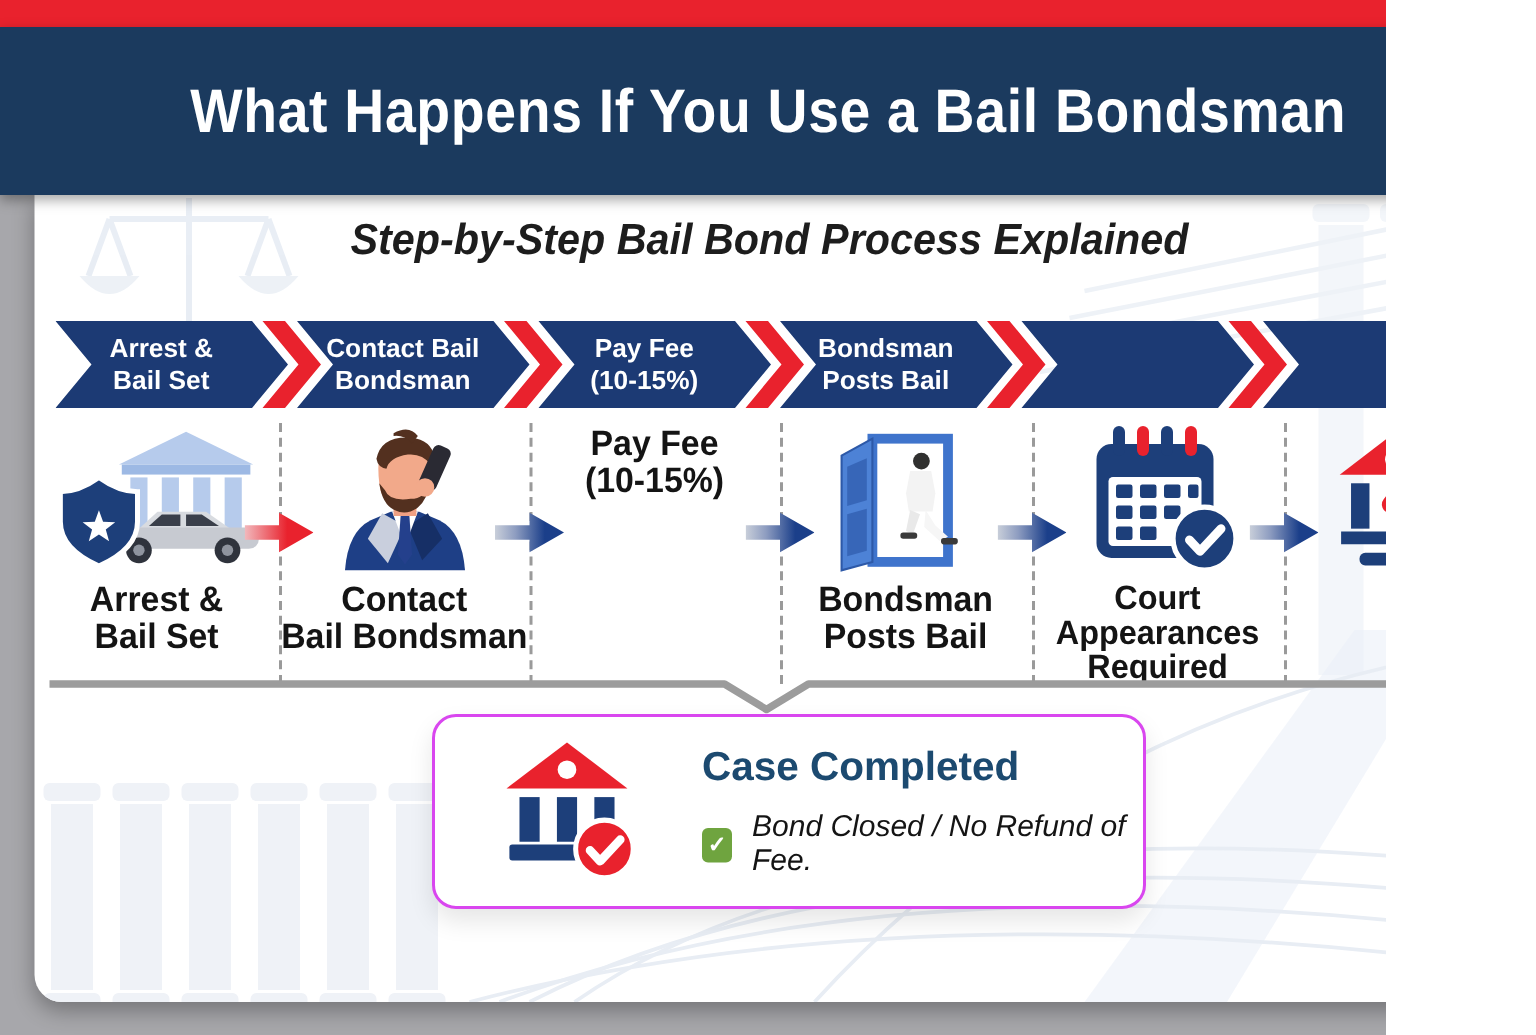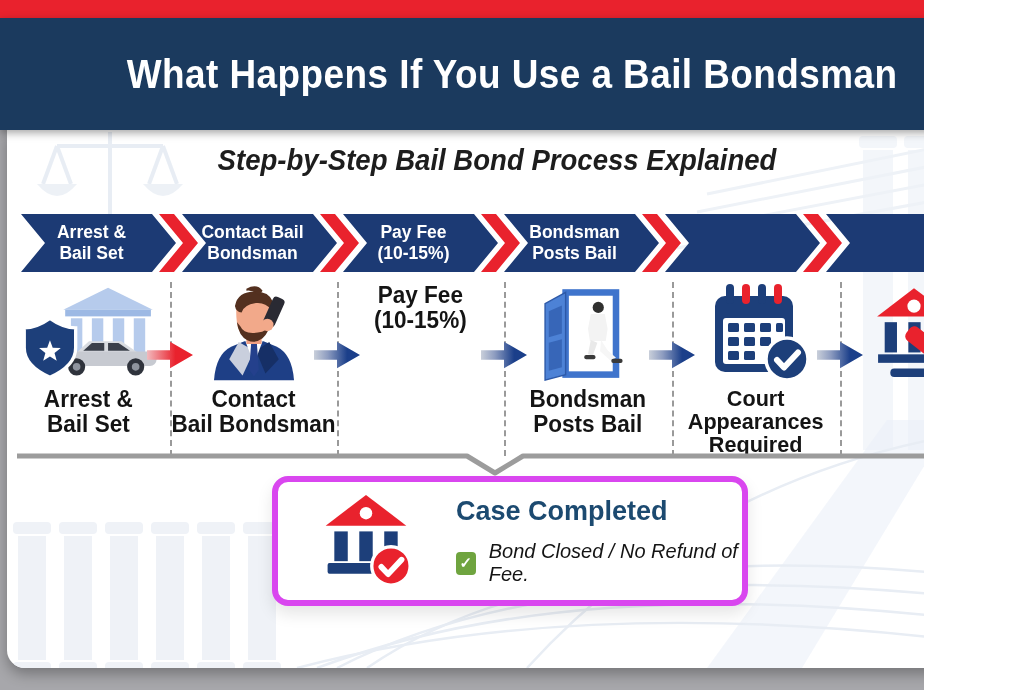--- a/index.html
+++ b/index.html
@@ -4,21 +4,21 @@
 <style>
   * { margin:0; padding:0; box-sizing:border-box; }
   html,body { width:1024px; height:690px; font-family:"Liberation Sans", sans-serif; }
   .page { position:relative; width:924px; height:690px; background:#a7a7ab; overflow:hidden; }
 
   .top-strip { position:absolute; top:0; left:0; width:1024px; height:18px; background:#e9222d; }
   .header { position:absolute; top:18px; left:0; width:1024px; height:112px; background:#1b3a5e;
             display:flex; align-items:center; justify-content:center; box-shadow:0 3px 8px rgba(0,0,0,.35); z-index:3;}
   .header h1 { color:#ffffff; font-size:41px; font-weight:700; letter-spacing:.5px; transform:scaleX(.9); white-space:nowrap; }
 
-  .card { position:absolute; left:7px; top:130px; width:980px; height:538px; background:#ffffff;
+  .card { position:absolute; left:23px; top:130px; width:980px; height:538px; background:#ffffff;
           border-radius:0 0 18px 18px; overflow:hidden; box-shadow:0 6px 14px rgba(0,0,0,.3); z-index:2;}
   .decor { position:absolute; left:0; top:0; width:980px; height:538px; z-index:0; }
 
   .subtitle { position:absolute; top:14px; left:0; width:100%; text-align:center; font-style:italic;
               font-size:29px; font-weight:600; color:#1d1d1d; transform:scaleX(.95); z-index:1; }
 
   .banner { position:absolute; left:14px; top:84px; width:966px; height:58px; z-index:1; }
   .banner svg { position:absolute; left:0; top:0; }
   .banner-labels { position:absolute; left:0; top:0; width:966px; height:58px; display:flex; }
   .banner-step { width:161px; height:58px; display:flex; flex-direction:column; align-items:center; justify-content:center;
@@ -32,21 +32,21 @@
   .lbl { font-weight:700; font-size:23.5px; line-height:25px; color:#141414; text-align:center; transform:scaleX(.96); margin-top:3px; white-space:nowrap;}
   .lbl3 { font-size:22.5px; line-height:23px; }
   .arrow { position:absolute; width:46px; height:30px; top:60px;
            clip-path:polygon(0 34%,50% 34%,50% 6%,100% 50%,50% 94%,50% 66%,0 66%); }
   .arrow.blue { background:linear-gradient(90deg,#c9cfda 0%,#8d9cc0 30%,#1b3f8a 72%); }
   .arrow.red  { background:linear-gradient(90deg,#f2b9bd 0%,#e9222d 62%); }
 
   .timeline { position:absolute; left:10px; top:322px; width:960px; height:28px; z-index:1; }
 
   .result { position:absolute; left:265px; top:346px; width:476px; height:130px; background:#ffffff;
-            border:6px solid #d946ef; border-radius:16px; box-shadow:0 8px 16px rgba(0,0,0,.10);
+            border:2px solid #d946ef; border-radius:16px; box-shadow:0 8px 16px rgba(0,0,0,.10);
             display:flex; align-items:center; z-index:1; }
   .result-icon { margin-left:40px; flex:0 0 auto; }
   .result-text { margin-left:42px; }
   .result-title { font-size:27px; font-weight:700; color:#1c4a70; }
   .result-note { margin-top:13px; display:flex; align-items:center; gap:13px; }
   .checkbox { width:23px; height:23px; background:#6fa43f; border-radius:4px; color:#fff; font-size:15px;
               font-weight:700; display:flex; align-items:center; justify-content:center; }
   .note-text { font-style:italic; font-size:20px; color:#141414; }
 </style>
 </head>

